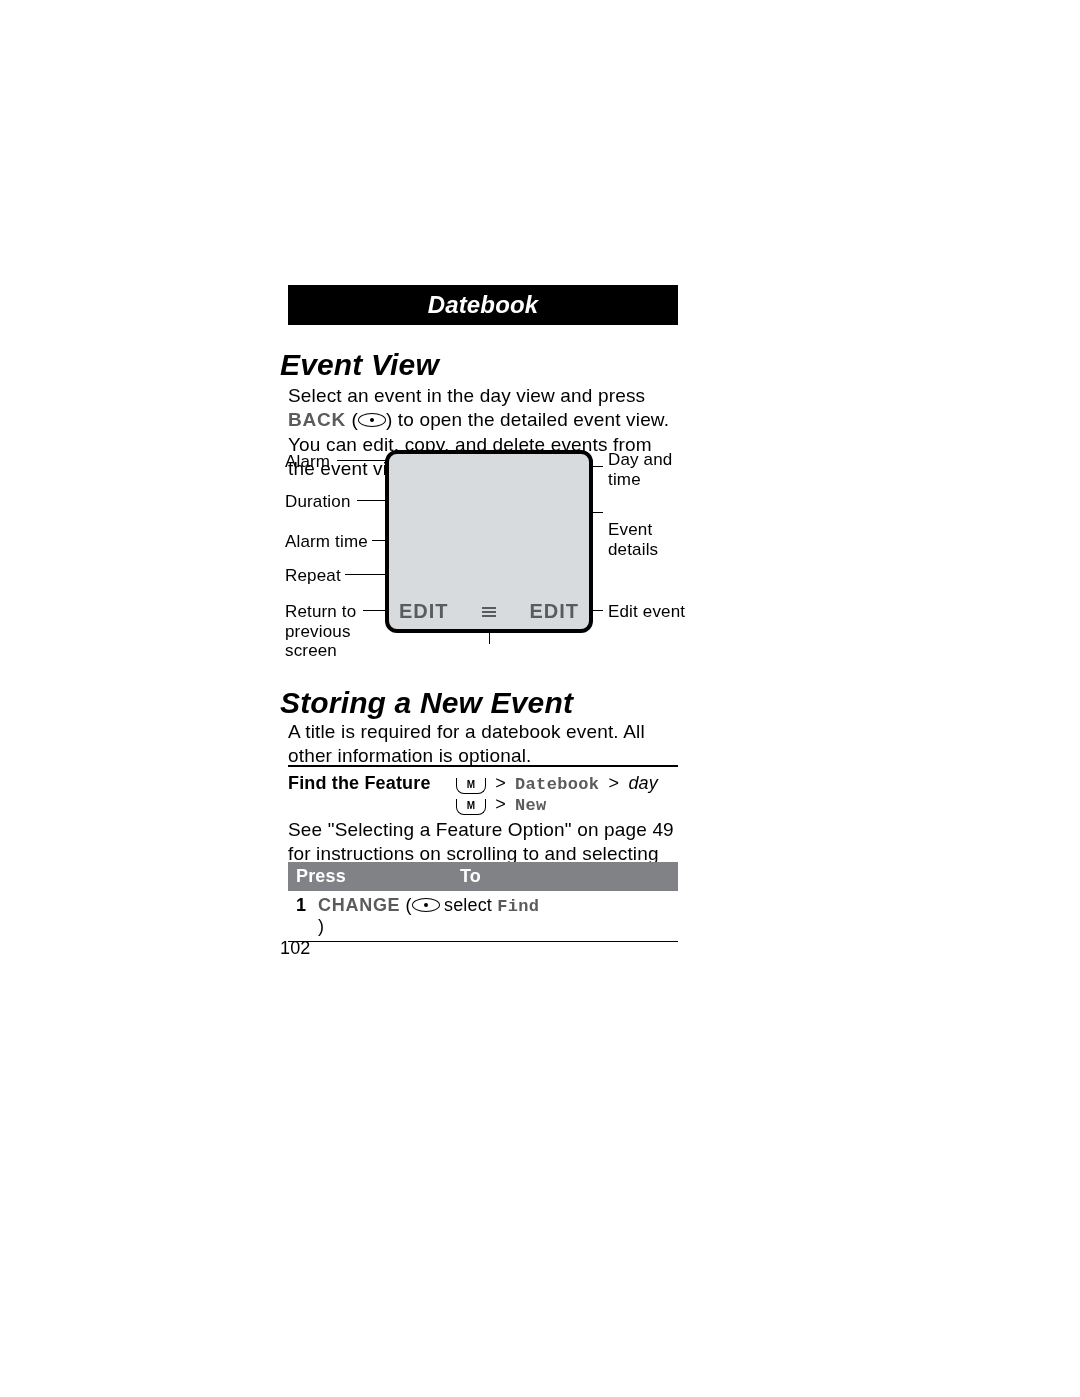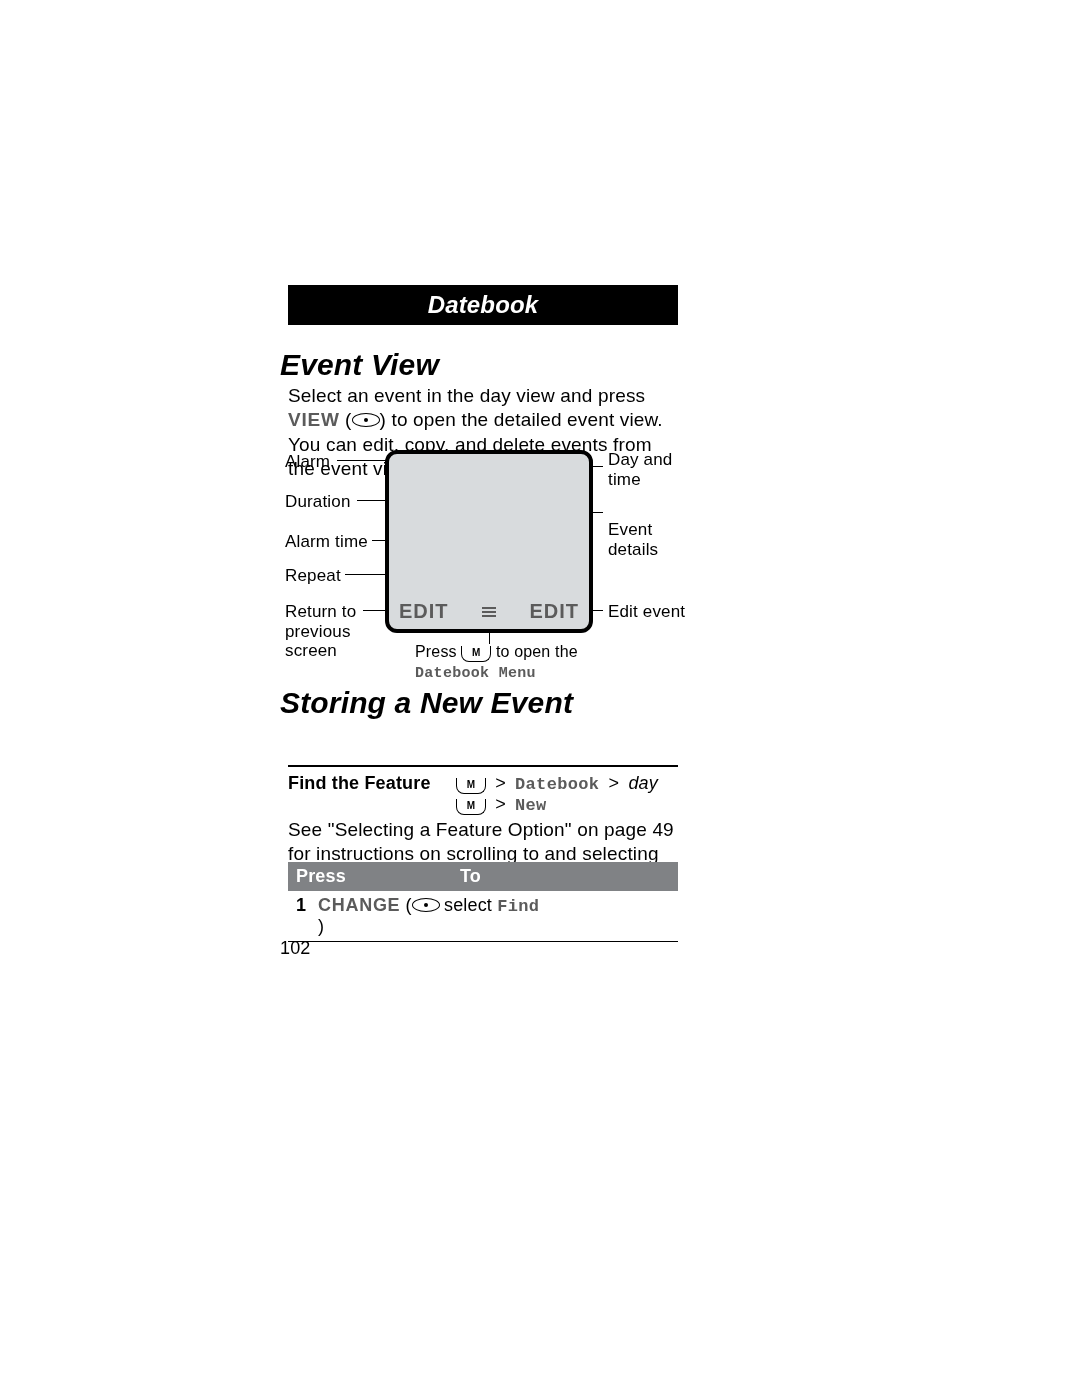--- a/index.html
+++ b/index.html
@@ -200,21 +200,21 @@
 
 <div class="page">
 
   <div class="banner">
     <span>Datebook</span>
   </div>
 
   <h2 class="section" style="left:280px; top:348px;">Event View</h2>
 
   <p class="body" style="left:288px; top:384px; width:392px;">
-    <span>Select an event in the day view and press </span><span class="sans-cond">VIEW</span>
+    <span>Select an event in the day view and press </span><span class="sans-cond">BACK</span>
     (<span class="soft-key"></span>)<span> to open the detailed event view. You can edit, copy, and delete events from the event view.</span>
   </p>
 
   <div class="diagram">
 
     <div class="callout" style="left:0; top:2px;">Alarm</div>
     <div class="callout" style="left:0; top:42px;">Duration</div>
     <div class="callout" style="left:0; top:82px;">Alarm time</div>
     <div class="callout" style="left:0; top:116px;text-align:center;">Repeat</div>
     <div class="callout" style="left:0; top:152px; width:95px;">Return to previous screen</div>
@@ -240,28 +240,25 @@
         <span class="sk">EDIT</span>
         <span class="menu-icon">
             <span></span>
             <span></span>
             <span></span>
           </span>
         <span class="sk">EDIT</span>
       </div>
     </div>
 
-    <div class="caption" style="left:130px; top:192px; width:210px;">
-      <span>Press </span><span class="m-key">M</span><span> to open the </span><br>
-      <span class="lcd-font" style="font-size:15px;">Datebook Menu</span>
-    </div>
   </div>
 
   <h2 class="section" style="left:280px; top:686px;">Storing a New Event</h2>
 
+  <p class="body" style="left:288px; top:720px; width:392px;">A title is required for a datebook event. All other information is optional.</p>
 
   <div class="fftable">
     <div class="row">
       <div class="lbl">Find the Feature</div>
       <div class="ffnav">
         <span class="m-key">M</span>
         <span class="gt">&gt;</span>
         <span class="lcd-font" style="font-size:17px;">Datebook</span>
         <span class="gt">&gt;</span>
         <i>day</i><br>

